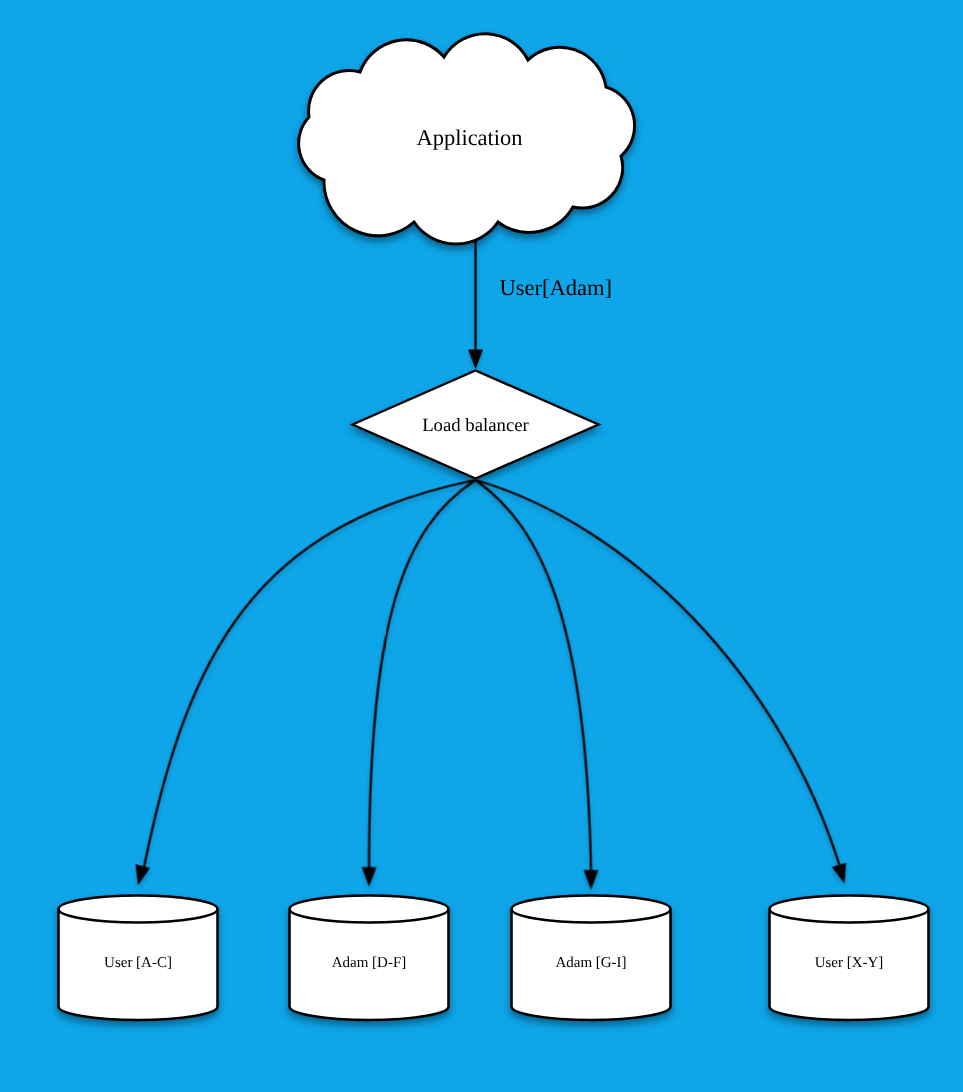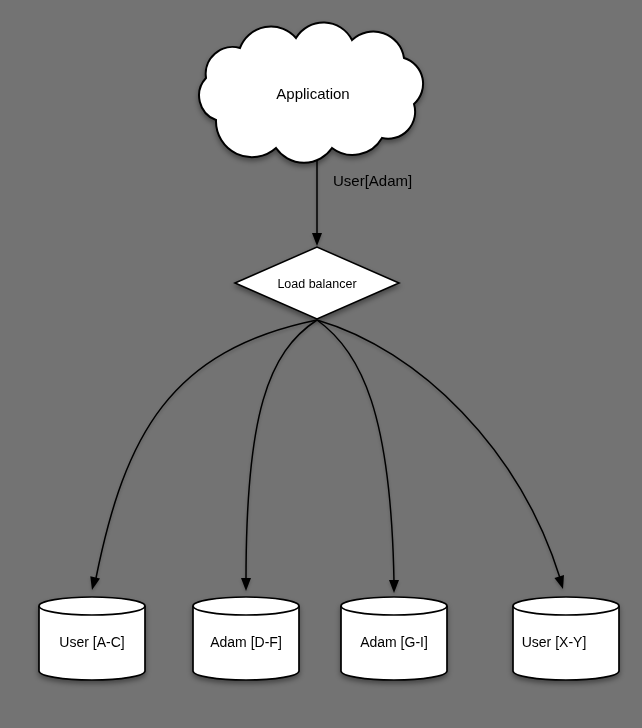--- a/index.html
+++ b/index.html
@@ -4,22 +4,22 @@
 <style>
   html, body {
     margin: 0;
     padding: 0;
     background: #ffffff;
   }
   .stage {
     position: relative;
     width: 642px;
     height: 728px;
-    background: #737373;
-    font-family: Liberation Sans, sans-serif;
+    background: #0ea5e9;
+    font-family: Liberation Serif, serif;
     overflow: hidden;
   }
   .stage svg {
     position: absolute;
     left: 0;
     top: 0;
   }
   .shapes {
     fill: #ffffff;
     stroke: #000000;
@@ -33,44 +33,44 @@
   }
   .edges .head {
     fill: #000000;
     stroke: none;
   }
   .label {
     position: absolute;
     color: #000000;
     white-space: nowrap;
     transform: translate(-50%, -50%);
-    font-size: 14px;
+    font-size: 10px;
     text-align: center;
   }
   .label-application {
     left: 313px;
     top: 93px;
     font-size: 15px;
   }
   .label-edge {
     left: 333px;
-    top: 180px;
+    top: 193px;
     transform: translateY(-50%);
     font-size: 15px;
     text-align: center;
   }
   .label-lb {
     left: 317px;
     top: 284px;
     font-size: 12.5px;
   }
   .label-cyl1 { left: 92px;  top: 642px; }
   .label-cyl2 { left: 246px; top: 642px; }
   .label-cyl3 { left: 394px; top: 642px; }
-  .label-cyl4 { left: 554px; top: 642px; }
+  .label-cyl4 { left: 566px; top: 642px; }
 </style>
 </head>
 <body>
 
 <div class="stage">
 
   <svg width="642" height="728" viewBox="0 0 642 728">
 
     <g class="shapes">
       <path stroke-width="2" d="M 216,120

